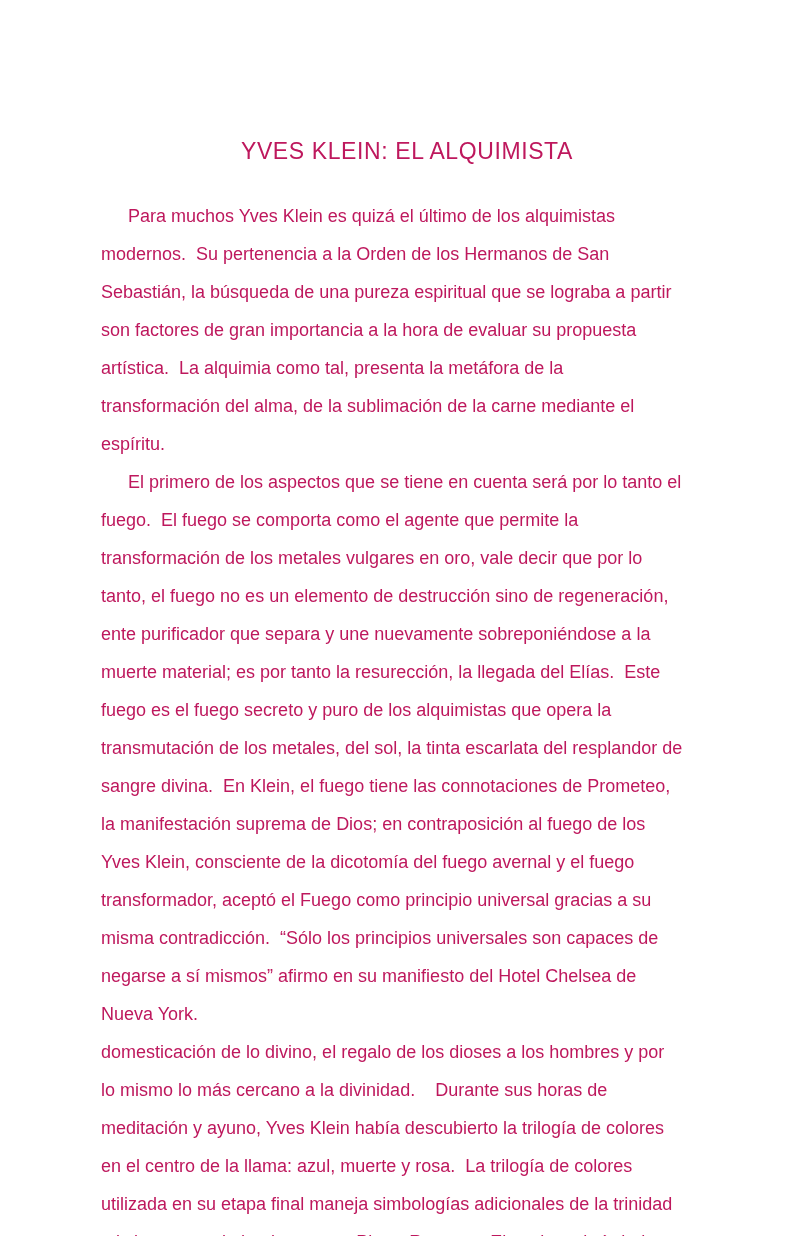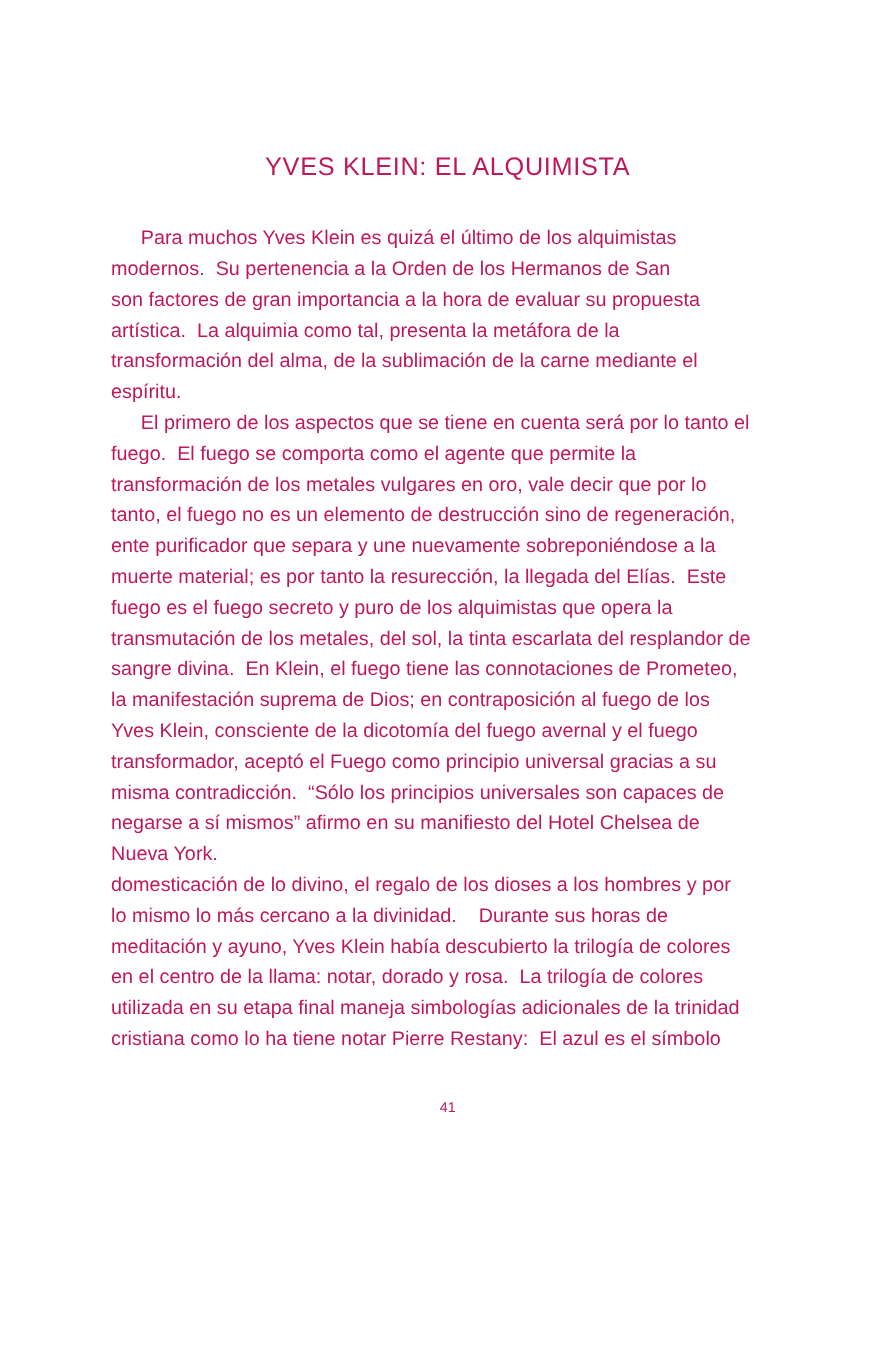--- a/index.html
+++ b/index.html
@@ -35,20 +35,21 @@
     margin-top: 36px;
     font-size: 18px;
     line-height: 28px;
   }
   .para {
     margin: 0;
   }
   .line {
     white-space: pre;
     overflow: visible;
+    margin-top: 10px;
   }
   .line.first {
     padding-left: 27px;
   }
   .page-number {
     margin-top: 37px;
     text-align: center;
     font-size: 13px;
     line-height: 24px;
   }
@@ -56,20 +57,21 @@
 </head>
 <body>
 
 <div class="sheet">
   <div class="content">
     <h1 class="doc-title">YVES KLEIN: EL ALQUIMISTA</h1>
     <div class="body-text">
         <div class="para">
           <div class="line first">Para muchos Yves Klein es quizá el último de los alquimistas</div>
           <div class="line">modernos.  Su pertenencia a la Orden de los Hermanos de San</div>
+          <div class="line">Sebastián, la búsqueda de una pureza espiritual que se lograba a partir</div>
           <div class="line">son factores de gran importancia a la hora de evaluar su propuesta</div>
           <div class="line">artística.  La alquimia como tal, presenta la metáfora de la</div>
           <div class="line">transformación del alma, de la sublimación de la carne mediante el</div>
           <div class="line">espíritu.</div>
         </div>
         <div class="para">
           <div class="line first">El primero de los aspectos que se tiene en cuenta será por lo tanto el</div>
           <div class="line">fuego.  El fuego se comporta como el agente que permite la</div>
           <div class="line">transformación de los metales vulgares en oro, vale decir que por lo</div>
           <div class="line">tanto, el fuego no es un elemento de destrucción sino de regeneración,</div>
@@ -82,20 +84,20 @@
           <div class="line">Yves Klein, consciente de la dicotomía del fuego avernal y el fuego</div>
           <div class="line">transformador, aceptó el Fuego como principio universal gracias a su</div>
           <div class="line">misma contradicción.  “Sólo los principios universales son capaces de</div>
           <div class="line">negarse a sí mismos” afirmo en su manifiesto del Hotel Chelsea de</div>
           <div class="line">Nueva York.</div>
         </div>
         <div class="para">
           <div class="line">domesticación de lo divino, el regalo de los dioses a los hombres y por</div>
           <div class="line">lo mismo lo más cercano a la divinidad.    Durante sus horas de</div>
           <div class="line">meditación y ayuno, Yves Klein había descubierto la trilogía de colores</div>
-          <div class="line">en el centro de la llama: notar, dorado y rosa.  La trilogía de colores</div>
+          <div class="line">en el centro de la llama: azul, muerte y rosa.  La trilogía de colores</div>
           <div class="line">utilizada en su etapa final maneja simbologías adicionales de la trinidad</div>
           <div class="line">cristiana como lo ha tiene notar Pierre Restany:  El azul es el símbolo</div>
         </div>
       </div>
     <div class="page-number">41</div>
   </div>
 </div>
 
 </body></html>

